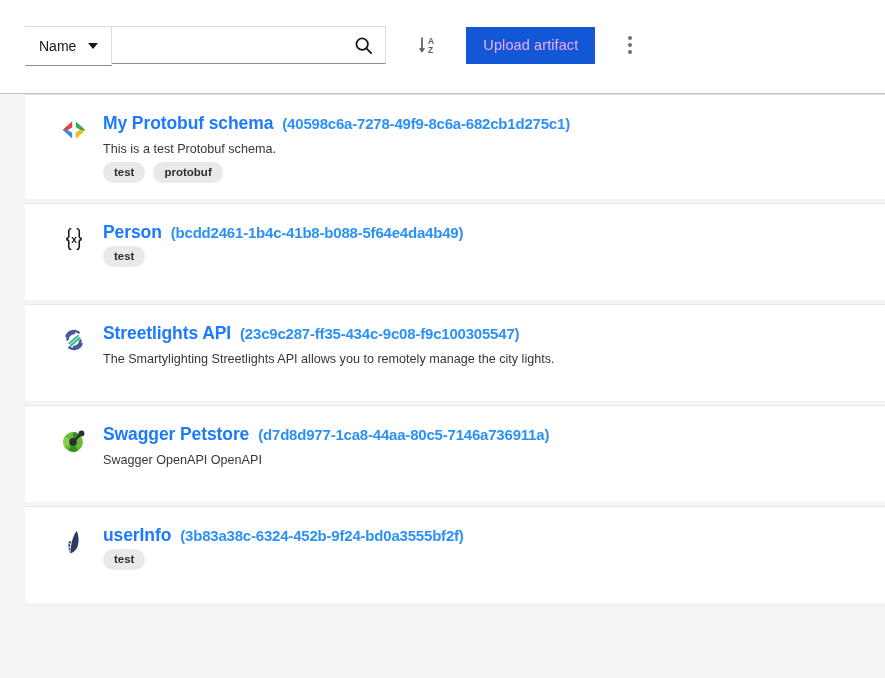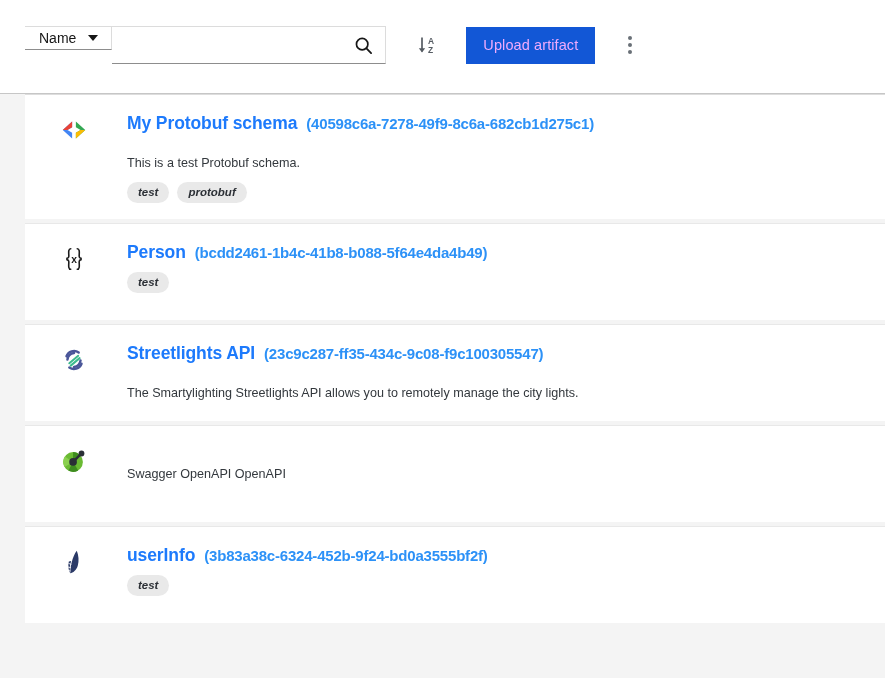--- a/index.html
+++ b/index.html
@@ -23,21 +23,21 @@
   .toolbar-inner { display: flex; align-items: center; }
 
   .filter-group {
     display: flex;
     align-items: stretch;
     height: 38px;
     background: #ffffff;
   }
   .filter-select {
     display: flex; align-items: center; gap: 12px;
-    height: 24px;
+    height: 40px;
     padding: 0 13px 0 14px;
     border-top: 1px solid #dcdcdc;
     border-bottom: 1px solid #8d8d8d;
     border-right: 1px solid #dcdcdc;
     font-size: 14px;
     color: #161616;
     cursor: pointer;
     background: #ffffff;
     white-space: nowrap;
   }
@@ -114,21 +114,20 @@
   }
   .row {
     position: relative;
     background: #ffffff;
     border-top: 1px solid #e8e8e8;
     padding: 18px 20px 16px 20px;
     margin-bottom: 4px;
     display: flex;
     align-items: flex-start;
     min-height: 97px;
-    gap: 24px;
   }
   .row:first-child { border-top: 1px solid #dddddd; }
   .row-icon {
     width: 58px;
     min-width: 58px;
     padding-top: 2px;
     display: flex;
     justify-content: center;
     align-items: flex-start;
   }
@@ -146,30 +145,29 @@
     cursor: pointer;
     letter-spacing: -0.1px;
   }
   .row-id {
     font-size: 15px;
     font-weight: bold;
     color: #2c91f7;
     letter-spacing: -0.2px;
   }
   .row-desc {
-    margin-top: 22px;
+    margin-top: 8px;
     font-size: 12.6px;
     color: #33383d;
     line-height: 1.35;
   }
   .row-tags {
-    margin-top: 10px;
+    margin-top: 4px;
     display: flex;
     gap: 8px;
-    font-style: italic;
   }
   .tag {
     background: #e9e9e9;
     color: #2c3036;
     font-size: 11.5px;
     font-weight: bold;
     padding: 4px 11px 5px 11px;
     border-radius: 11px;
     cursor: pointer;
   }
@@ -284,20 +282,24 @@
         <circle cx="15" cy="17" r="10.5" fill="#6aba33"></circle>
         <path d="M15 17 L15 6.5 A10.5 10.5 0 0 1 23 10.5 Z" fill="#3e8c1f"></path>
         <path d="M15 17 L6 22.5 A10.5 10.5 0 0 1 6.2 11.2 Z" fill="#8ad04f"></path>
         <path d="M15 17 L20.5 26 A10.5 10.5 0 0 1 10 26.2 Z" fill="#3e8c1f"></path>
         <circle cx="15" cy="17" r="4.1" fill="#2a2f36"></circle>
         <line x1="15" y1="17" x2="23.5" y2="8.5" stroke="#2a2f36" stroke-width="2.6" stroke-linecap="round"></line>
         <circle cx="24" cy="8" r="3.1" fill="#2a2f36"></circle>
       </svg>
     </div>
     <div class="row-body">
+      <div class="row-title-line">
+        <span class="row-name">Swagger Petstore</span>
+        <span class="row-id">(d7d8d977-1ca8-44aa-80c5-7146a736911a)</span>
+      </div>
       <div class="row-desc">Swagger OpenAPI OpenAPI</div>
     </div>
   </div>
 
   <div class="row">
     <div class="row-icon">
       <svg width="30" height="30" viewBox="0 0 32 32">
         <path d="M19 4 C21 9 21.5 15 20 20 C18.5 25 15 27.5 12 28 C12 24 12.5 20 13.5 16.5 C14.8 11.5 16.5 7 19 4 Z" fill="#2b3a67"></path>
         <path d="M12 28 C11 24 11.5 19 13 15 L10.5 15.5 C9.5 19.5 9.8 24.5 12 28 Z" fill="#2b3a67"></path>
         <path d="M12.3 25.5 L9 25 M12.6 22 L9.3 21.3 M13.2 18.5 L10.2 17.6" stroke="#ffffff" stroke-width="0.9"></path>

